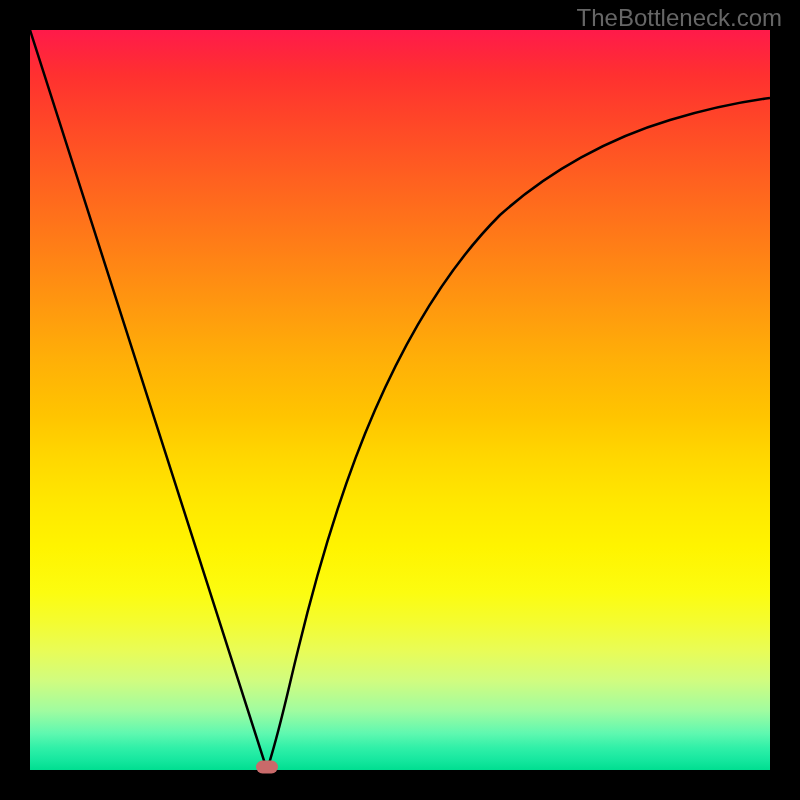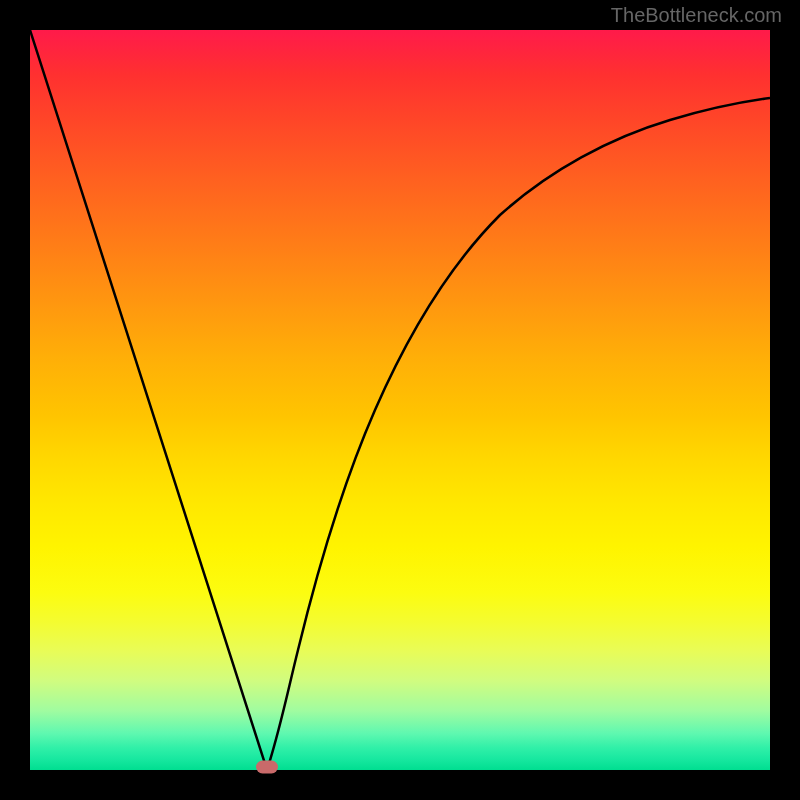--- a/index.html
+++ b/index.html
@@ -9,21 +9,21 @@
     background: #000;
     position: relative;
     font-family: Arial, sans-serif;
     overflow: hidden;
   }
   .watermark {
     position: absolute;
     top: 4px;
     right: 18px;
     color: #666;
-    font-size: 20px;
+    font-size: 24px;
     font-weight: 500;
     z-index: 10;
   }
   .plot-area {
     position: absolute;
     left: 30px;
     top: 30px;
     width: 740px;
     height: 740px;
     background: linear-gradient(to bottom,

